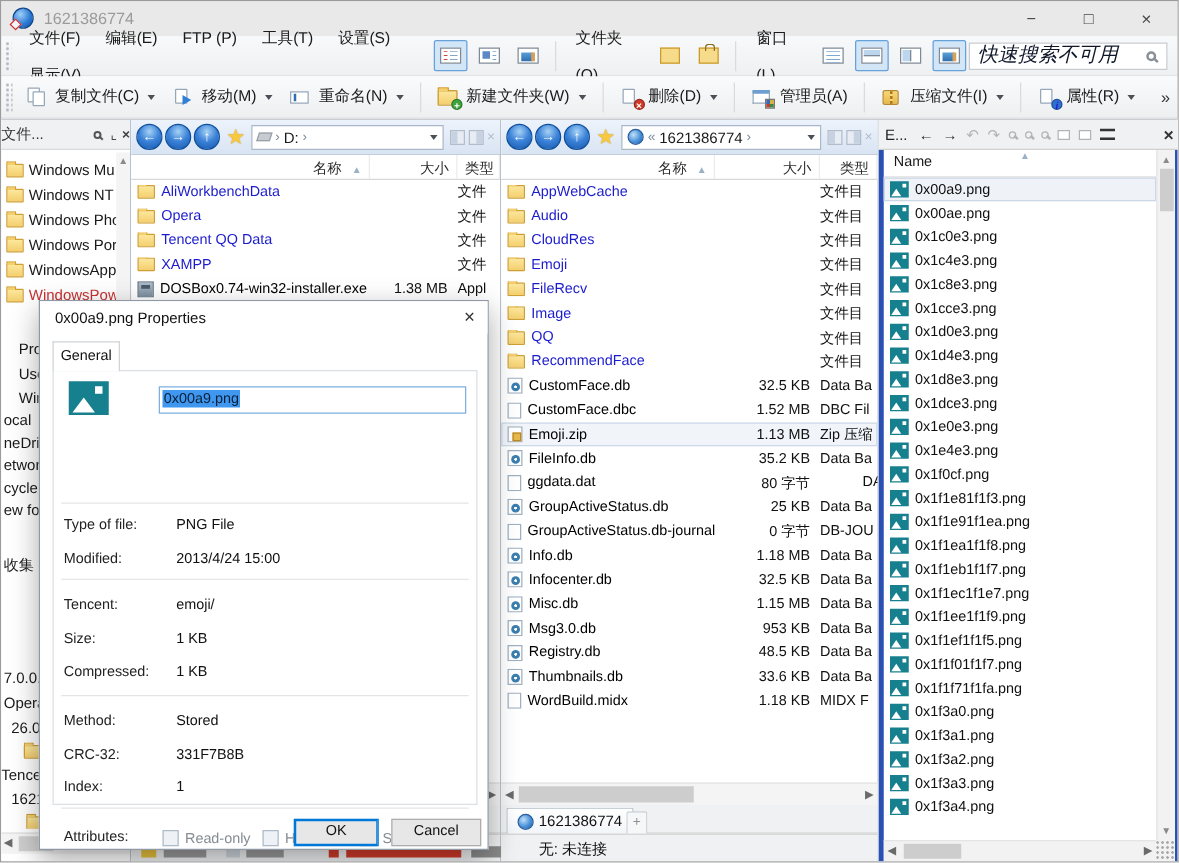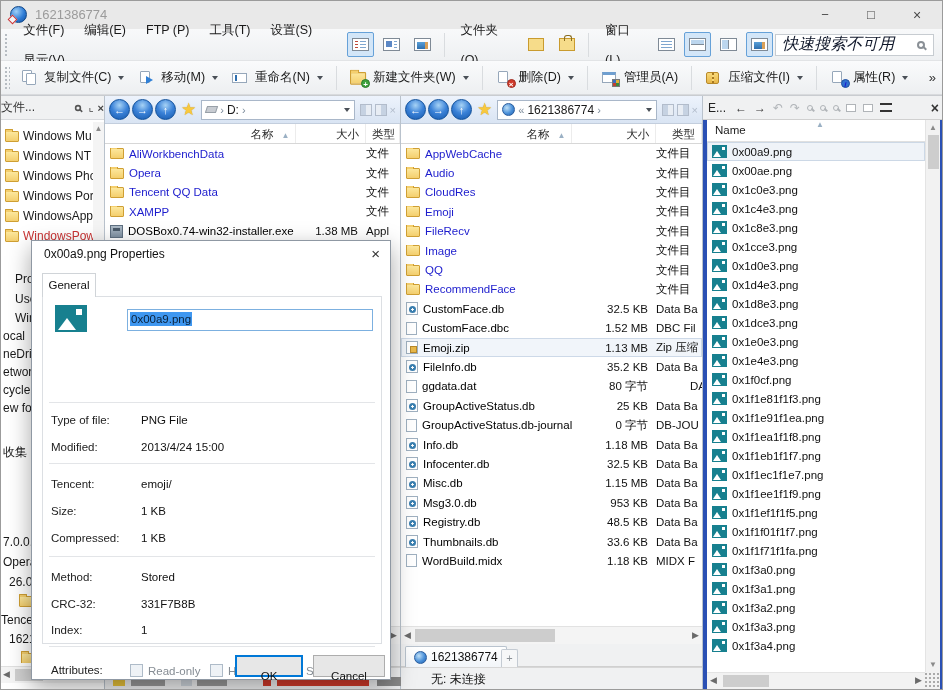--- a/index.html
+++ b/index.html
@@ -183,21 +183,21 @@
   .dlg-name { position:absolute; left:84px; top:12px; width:246px; height:22px; border:1px solid #7cb0e0; background:#fff; font-size:11.5px; padding:3px 2px; }
   .dlg-name span { background:#3f97f0; color:#0a2038; padding:1px 1px; }
   .dlg-sep { position:absolute; left:6px; right:6px; height:1px; background:#e3e5e8; }
   .dlg-row { position:absolute; left:0; width:100%; height:16px; font-size:11.5px; color:#111; }
   .dlg-row .lb { position:absolute; left:8px; color:#222; }
   .dlg-row .vl { position:absolute; left:87px;margin-left:11px; }
   .dlg-attrs { position:absolute; left:0; width:100%; height:18px; font-size:11.5px; }
   .dlg-attrs .lb { position:absolute; left:8px; color:#222; }
   .chk { position:absolute; display:flex; align-items:center; gap:5px; color:#858c93; }
   .chk .box { width:13px; height:13px; background:#eef2f6; border:1px solid #aebbc8; }
-  .dlg-btn { position:absolute; top:414px; height:22px; background:#e7e7e7; border:1px solid #adadad; font-size:11.5px; color:#111; text-align:center; padding-top:14px; }
+  .dlg-btn { position:absolute; top:414px; height:22px; background:#e7e7e7; border:1px solid #adadad; font-size:11.5px; color:#111; text-align:center; padding-top:3px; }
   .dlg-ok { left:203px; width:68px; border-color:#0078d7; box-shadow:inset 0 0 0 1px #0078d7; }
   .dlg-cancel { left:281px; width:72px; }
 </style>
 </head>
 <body>
 
 <div class="win">
 
   <div class="titlebar">
     <div class="app-icon">

